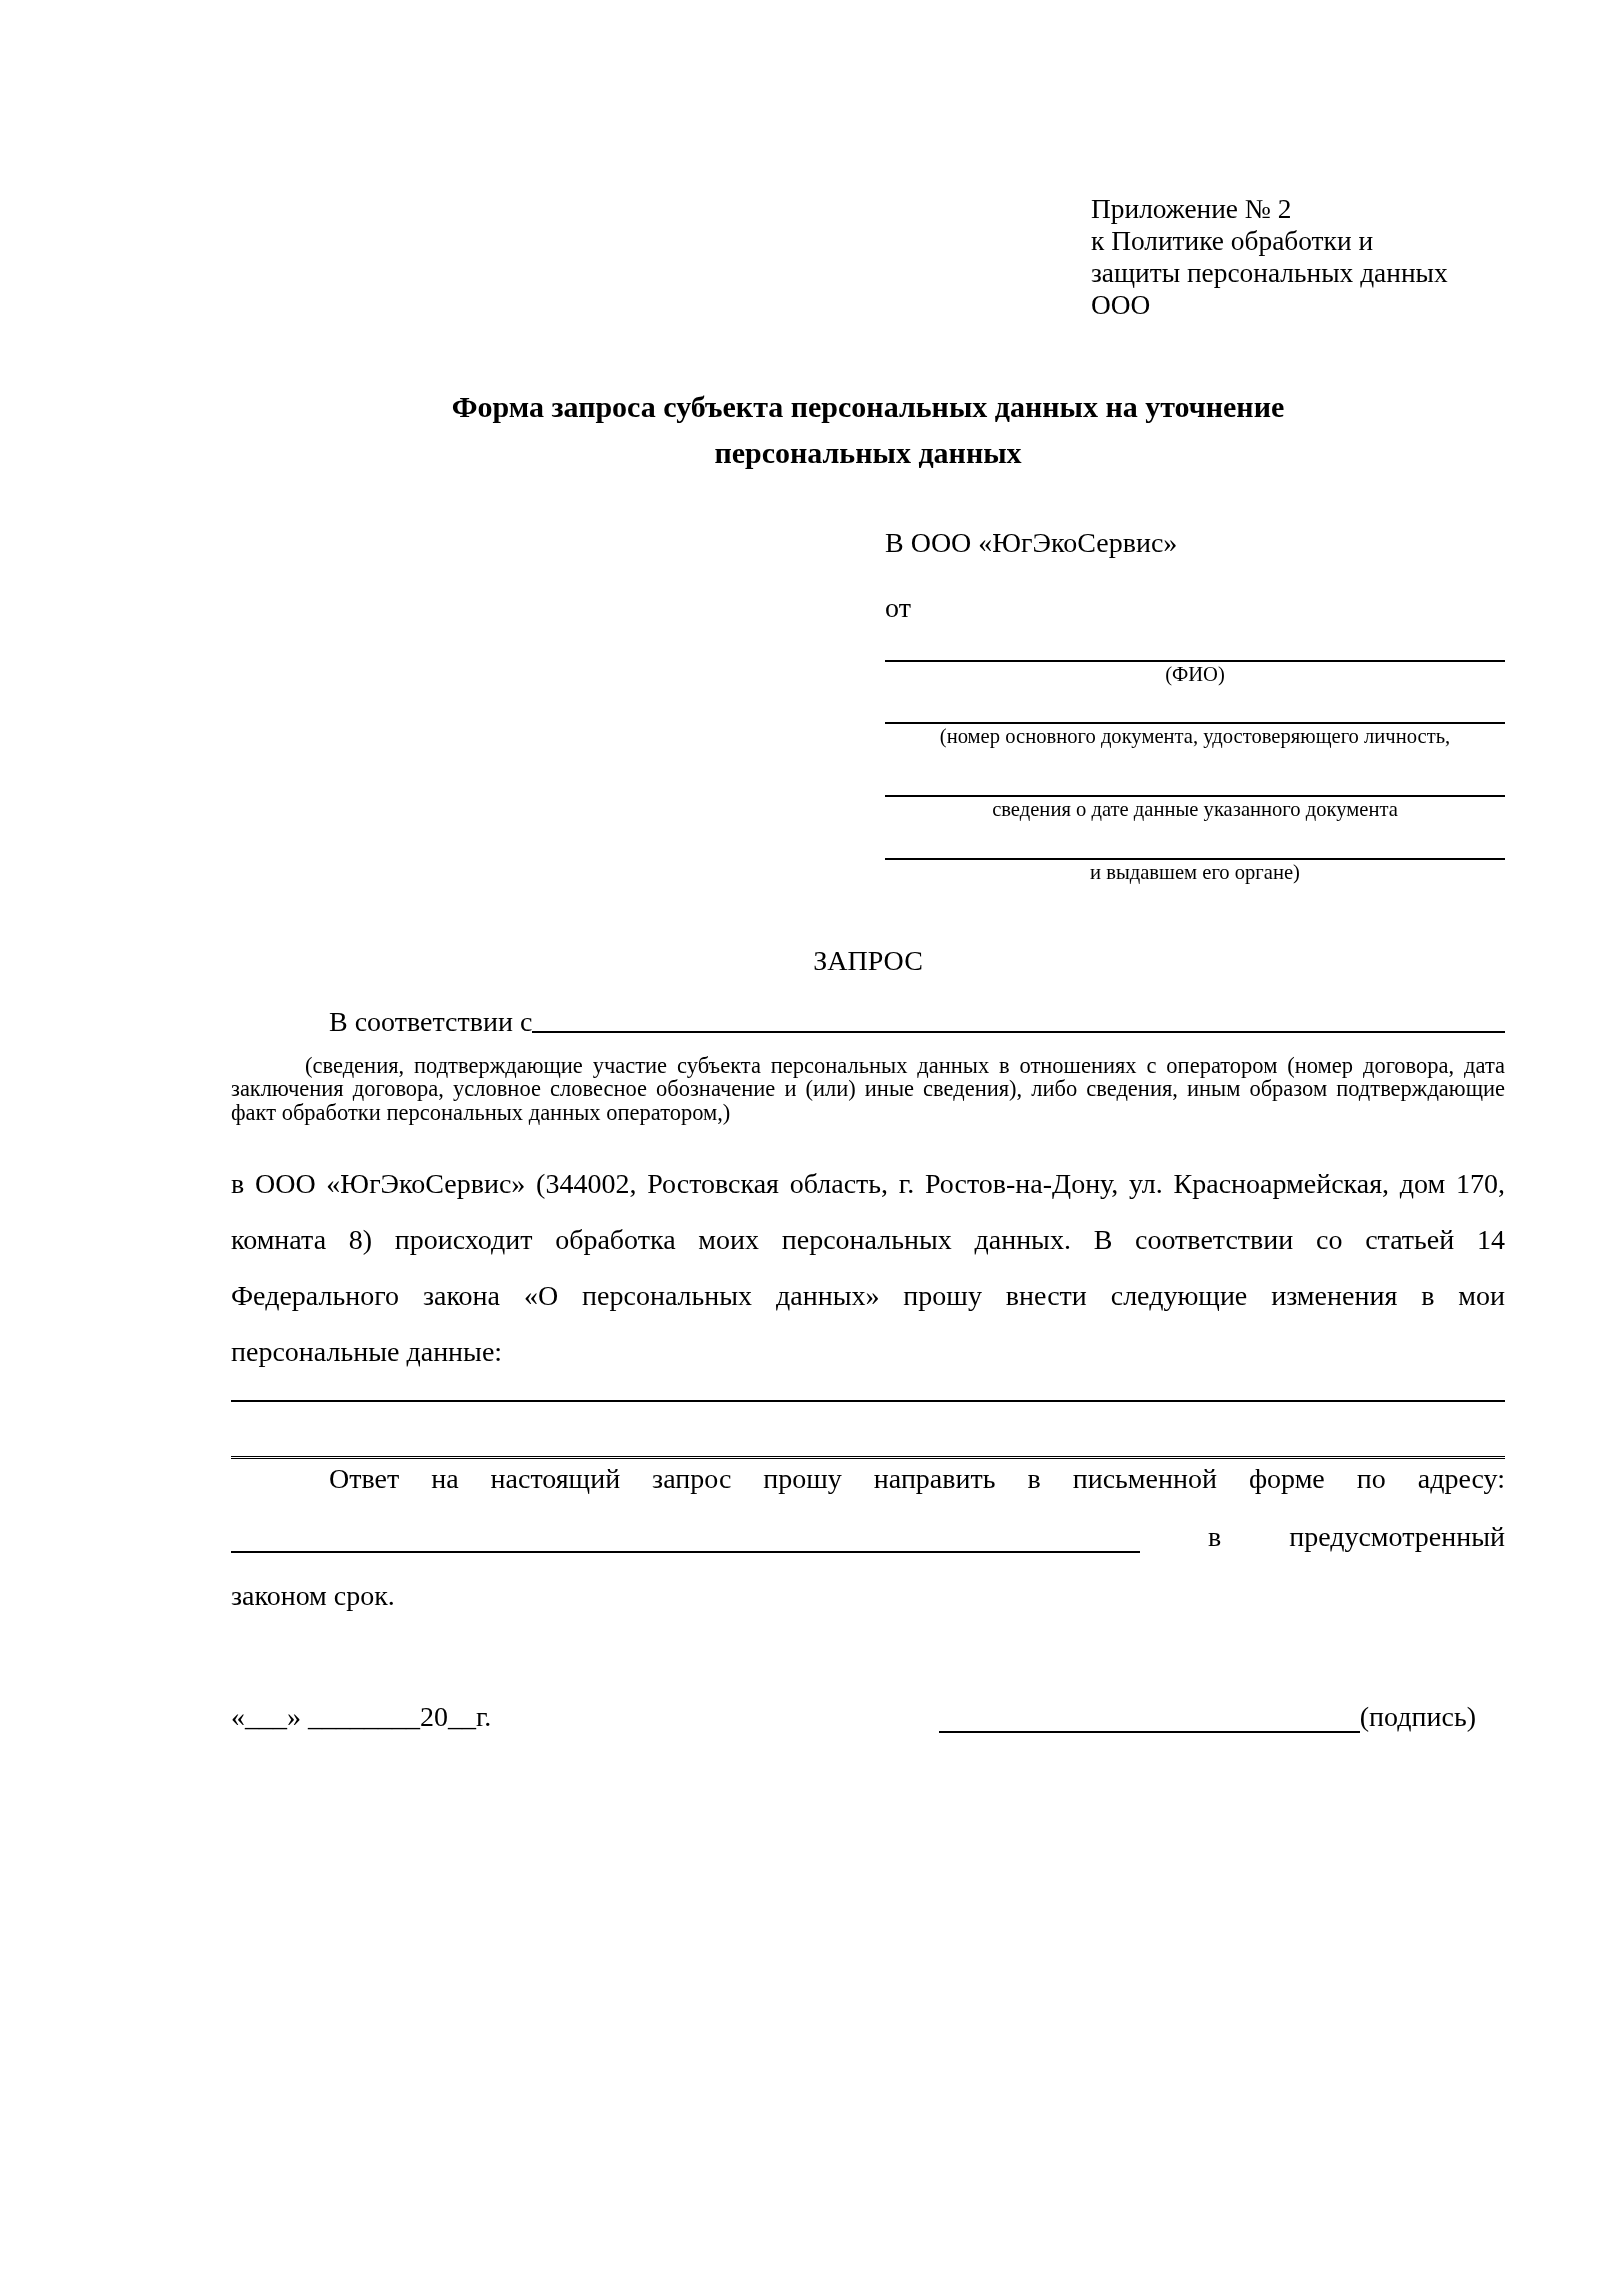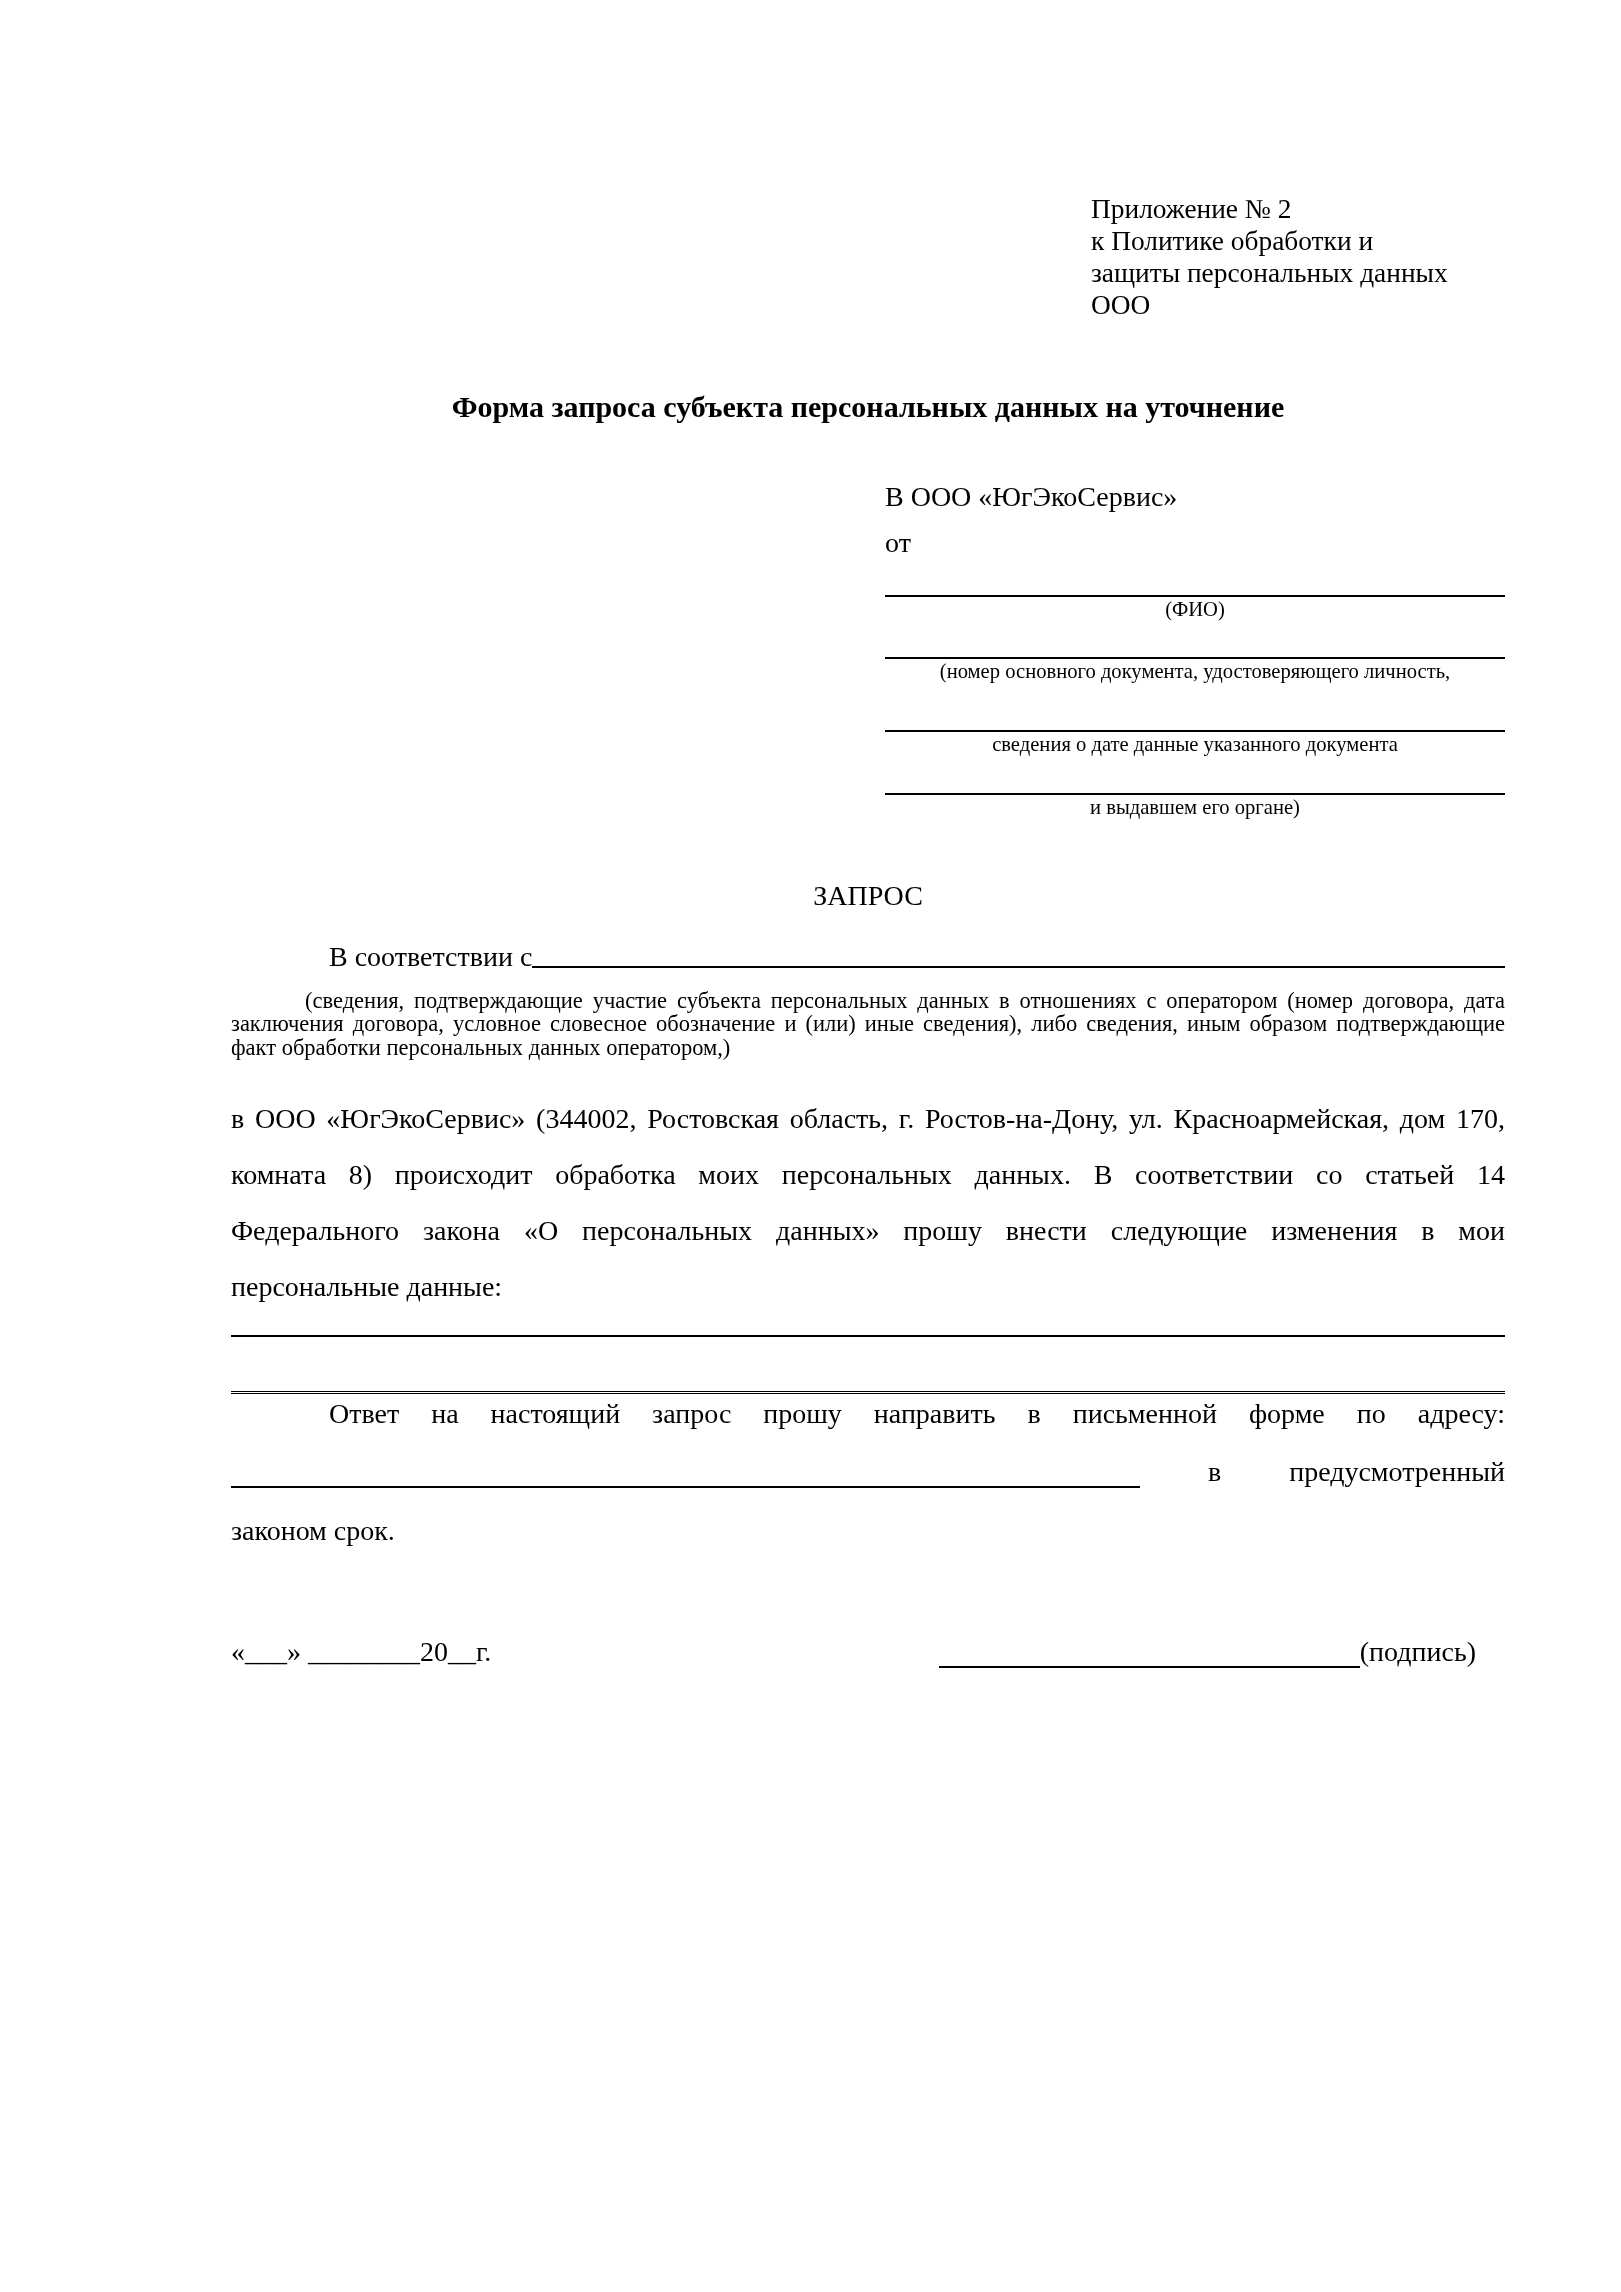--- a/index.html
+++ b/index.html
@@ -14,21 +14,21 @@
 
   
   .appendix{margin-left:860px;margin-top:193px;font-size:27.4px;line-height:32px;}
 
   
   .doc-title{margin-top:63px;text-align:center;font-weight:bold;font-size:30px;line-height:46px;}
 
   
   .addressee{margin-left:654px;margin-top:51px;font-size:28px;}
   .addr-to{line-height:32px;}
-  .addr-from{margin-top:14px;line-height:32px;}
+  .addr-from{margin-top:33px;line-height:32px;}
   .field-line{height:0;border-bottom:2px solid #000;}
   .field-caption{font-size:20.6px;line-height:25.5px;text-align:center;}
   .fl-1{margin-top:36px;} .fl-2{margin-top:34px;} .fl-3{margin-top:46px;} .fl-4{margin-top:35px;}
 
   .request-heading{margin-top:56px;text-align:center;font-size:28px;line-height:39px;}
 
   
   .accordance{margin-top:25.5px;display:flex;font-size:28px;line-height:32px;}
   .accordance .lead{padding-left:98px;white-space:nowrap;}
   .fill-line{flex:1;border-bottom:2px solid #000;margin-bottom:4.9px;}
@@ -57,20 +57,21 @@
 
     <div class="appendix">
       <div>Приложение № 2</div>
       <div>к Политике обработки и</div>
       <div>защиты персональных данных</div>
       <div>ООО</div>
     </div>
 
     <div class="doc-title">
       <div>Форма запроса субъекта персональных данных на уточнение</div>
+      <div>персональных данных</div>
     </div>
 
     <div class="addressee">
       <div class="addr-to">В ООО «ЮгЭкоСервис»</div>
       <div class="addr-from">от</div>
 
       <div class="field-line fl-1"></div>
       <div class="field-caption">(ФИО)</div>
 
       <div class="field-line fl-2"></div>

